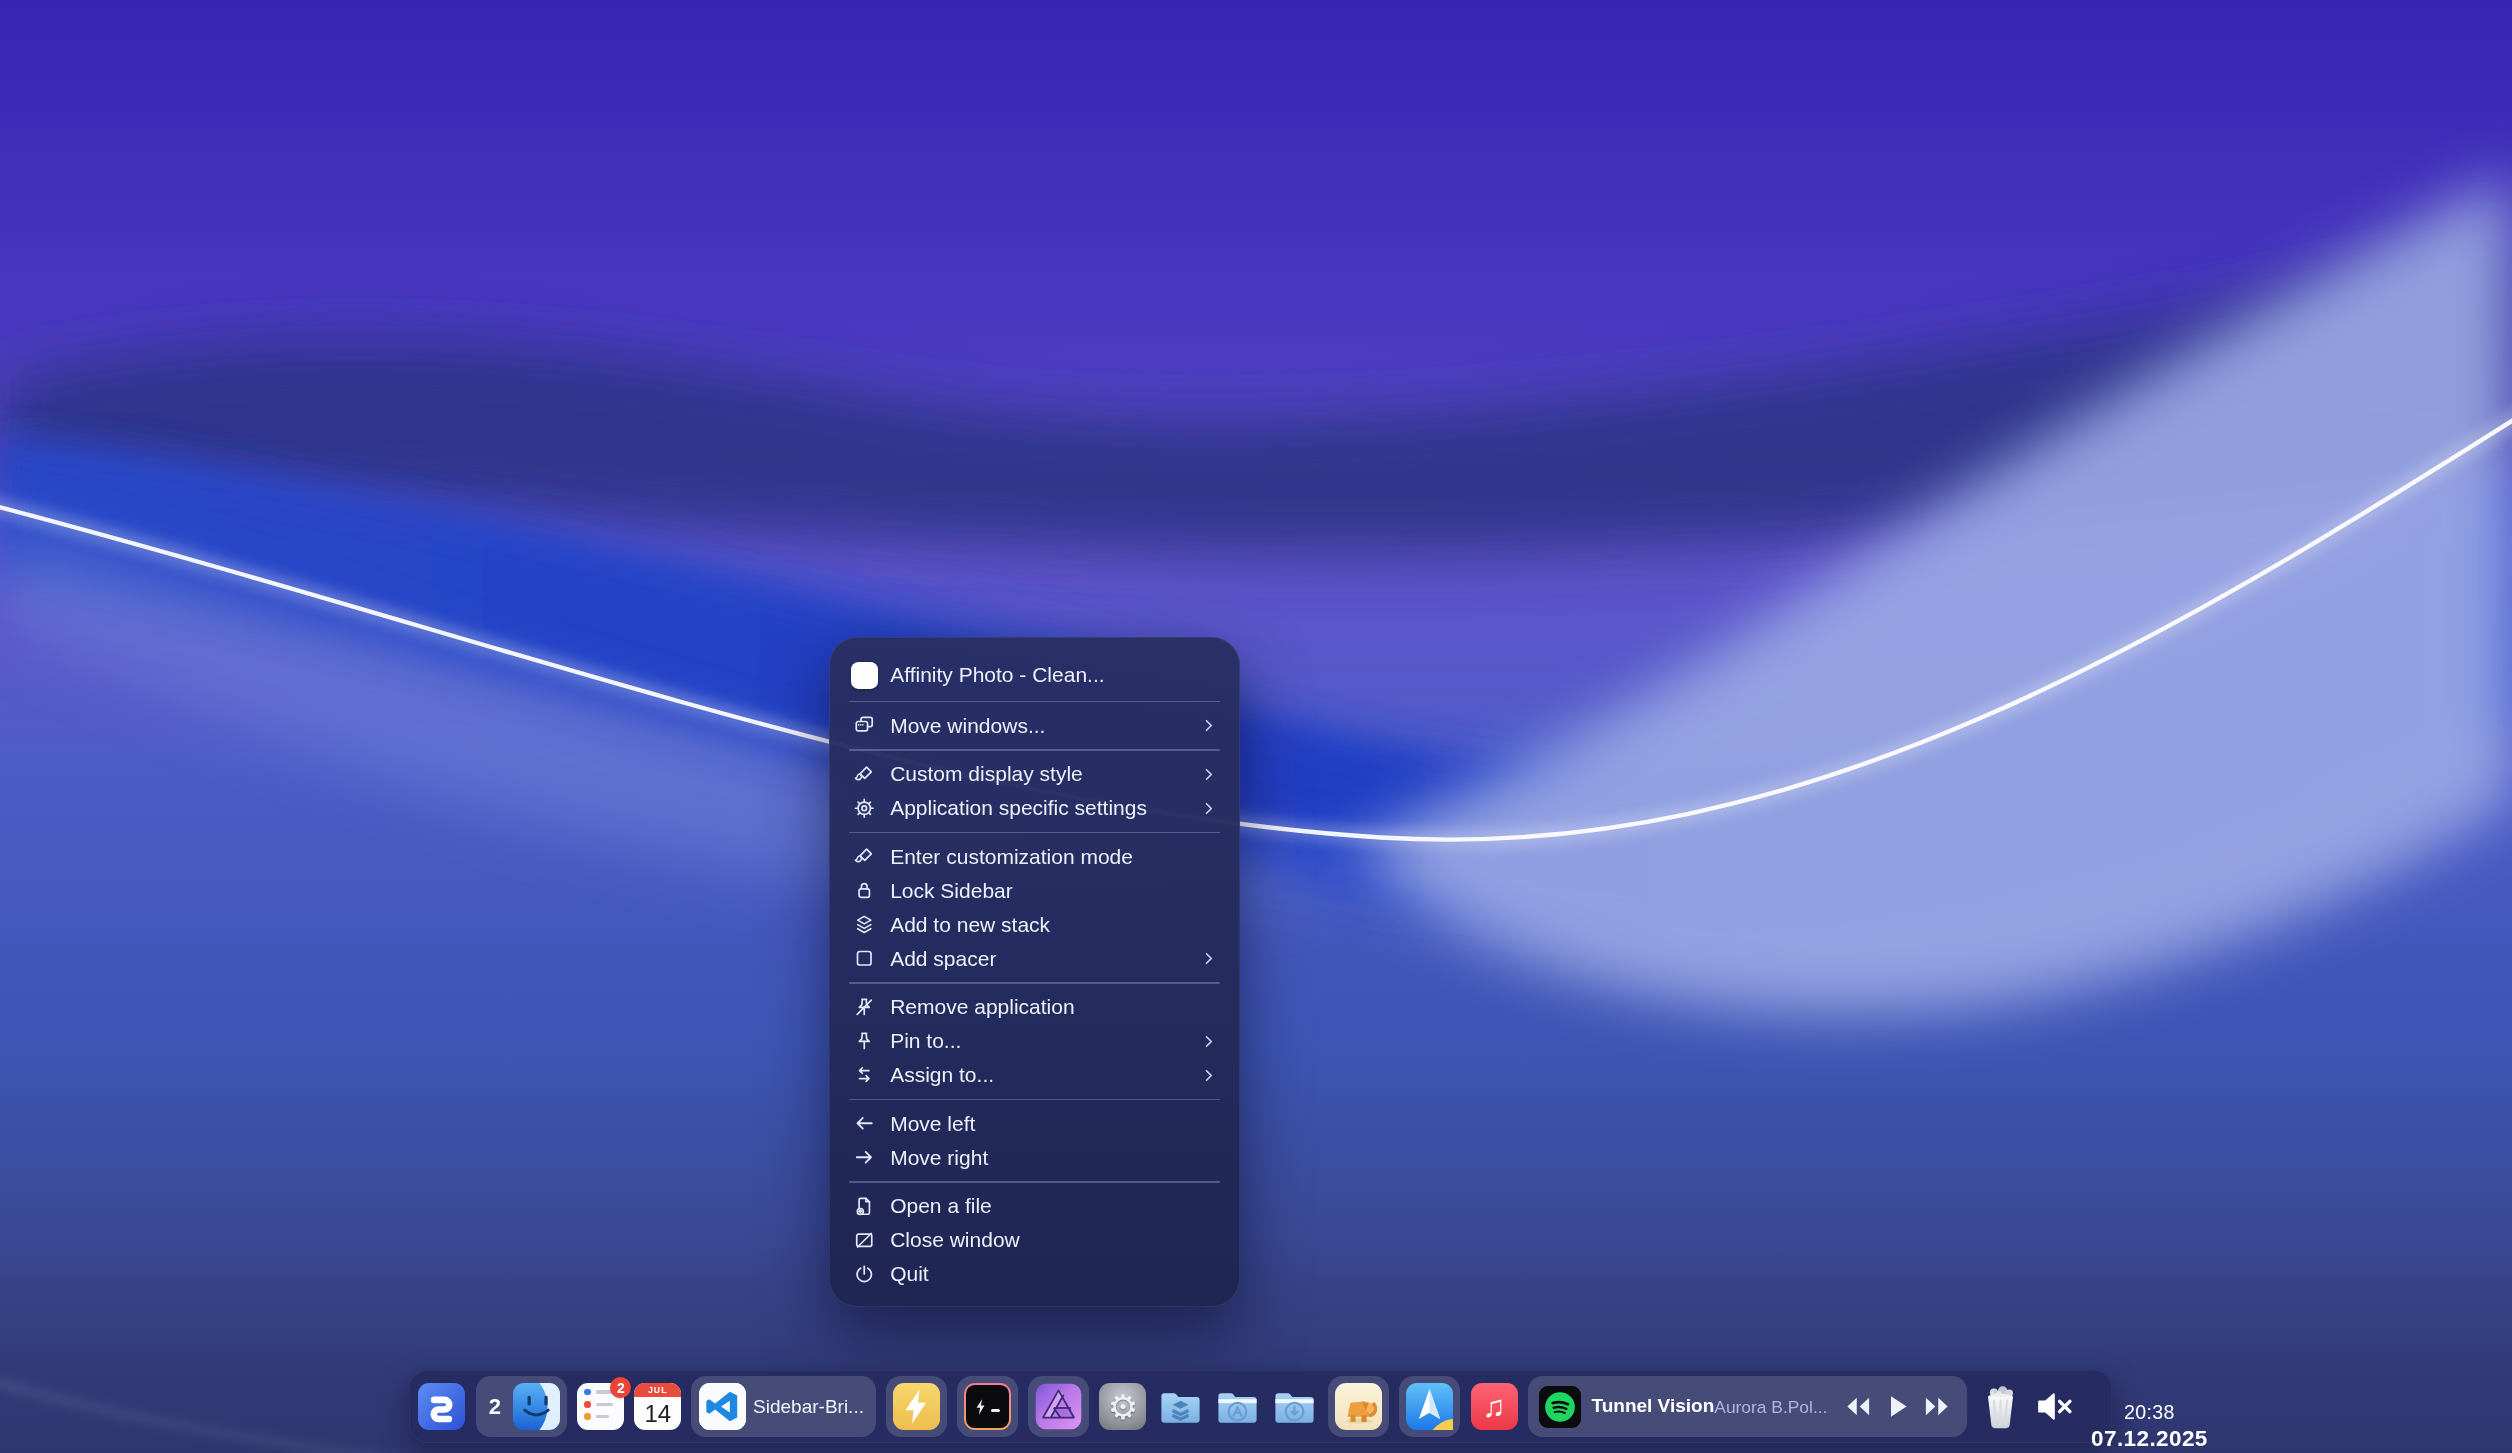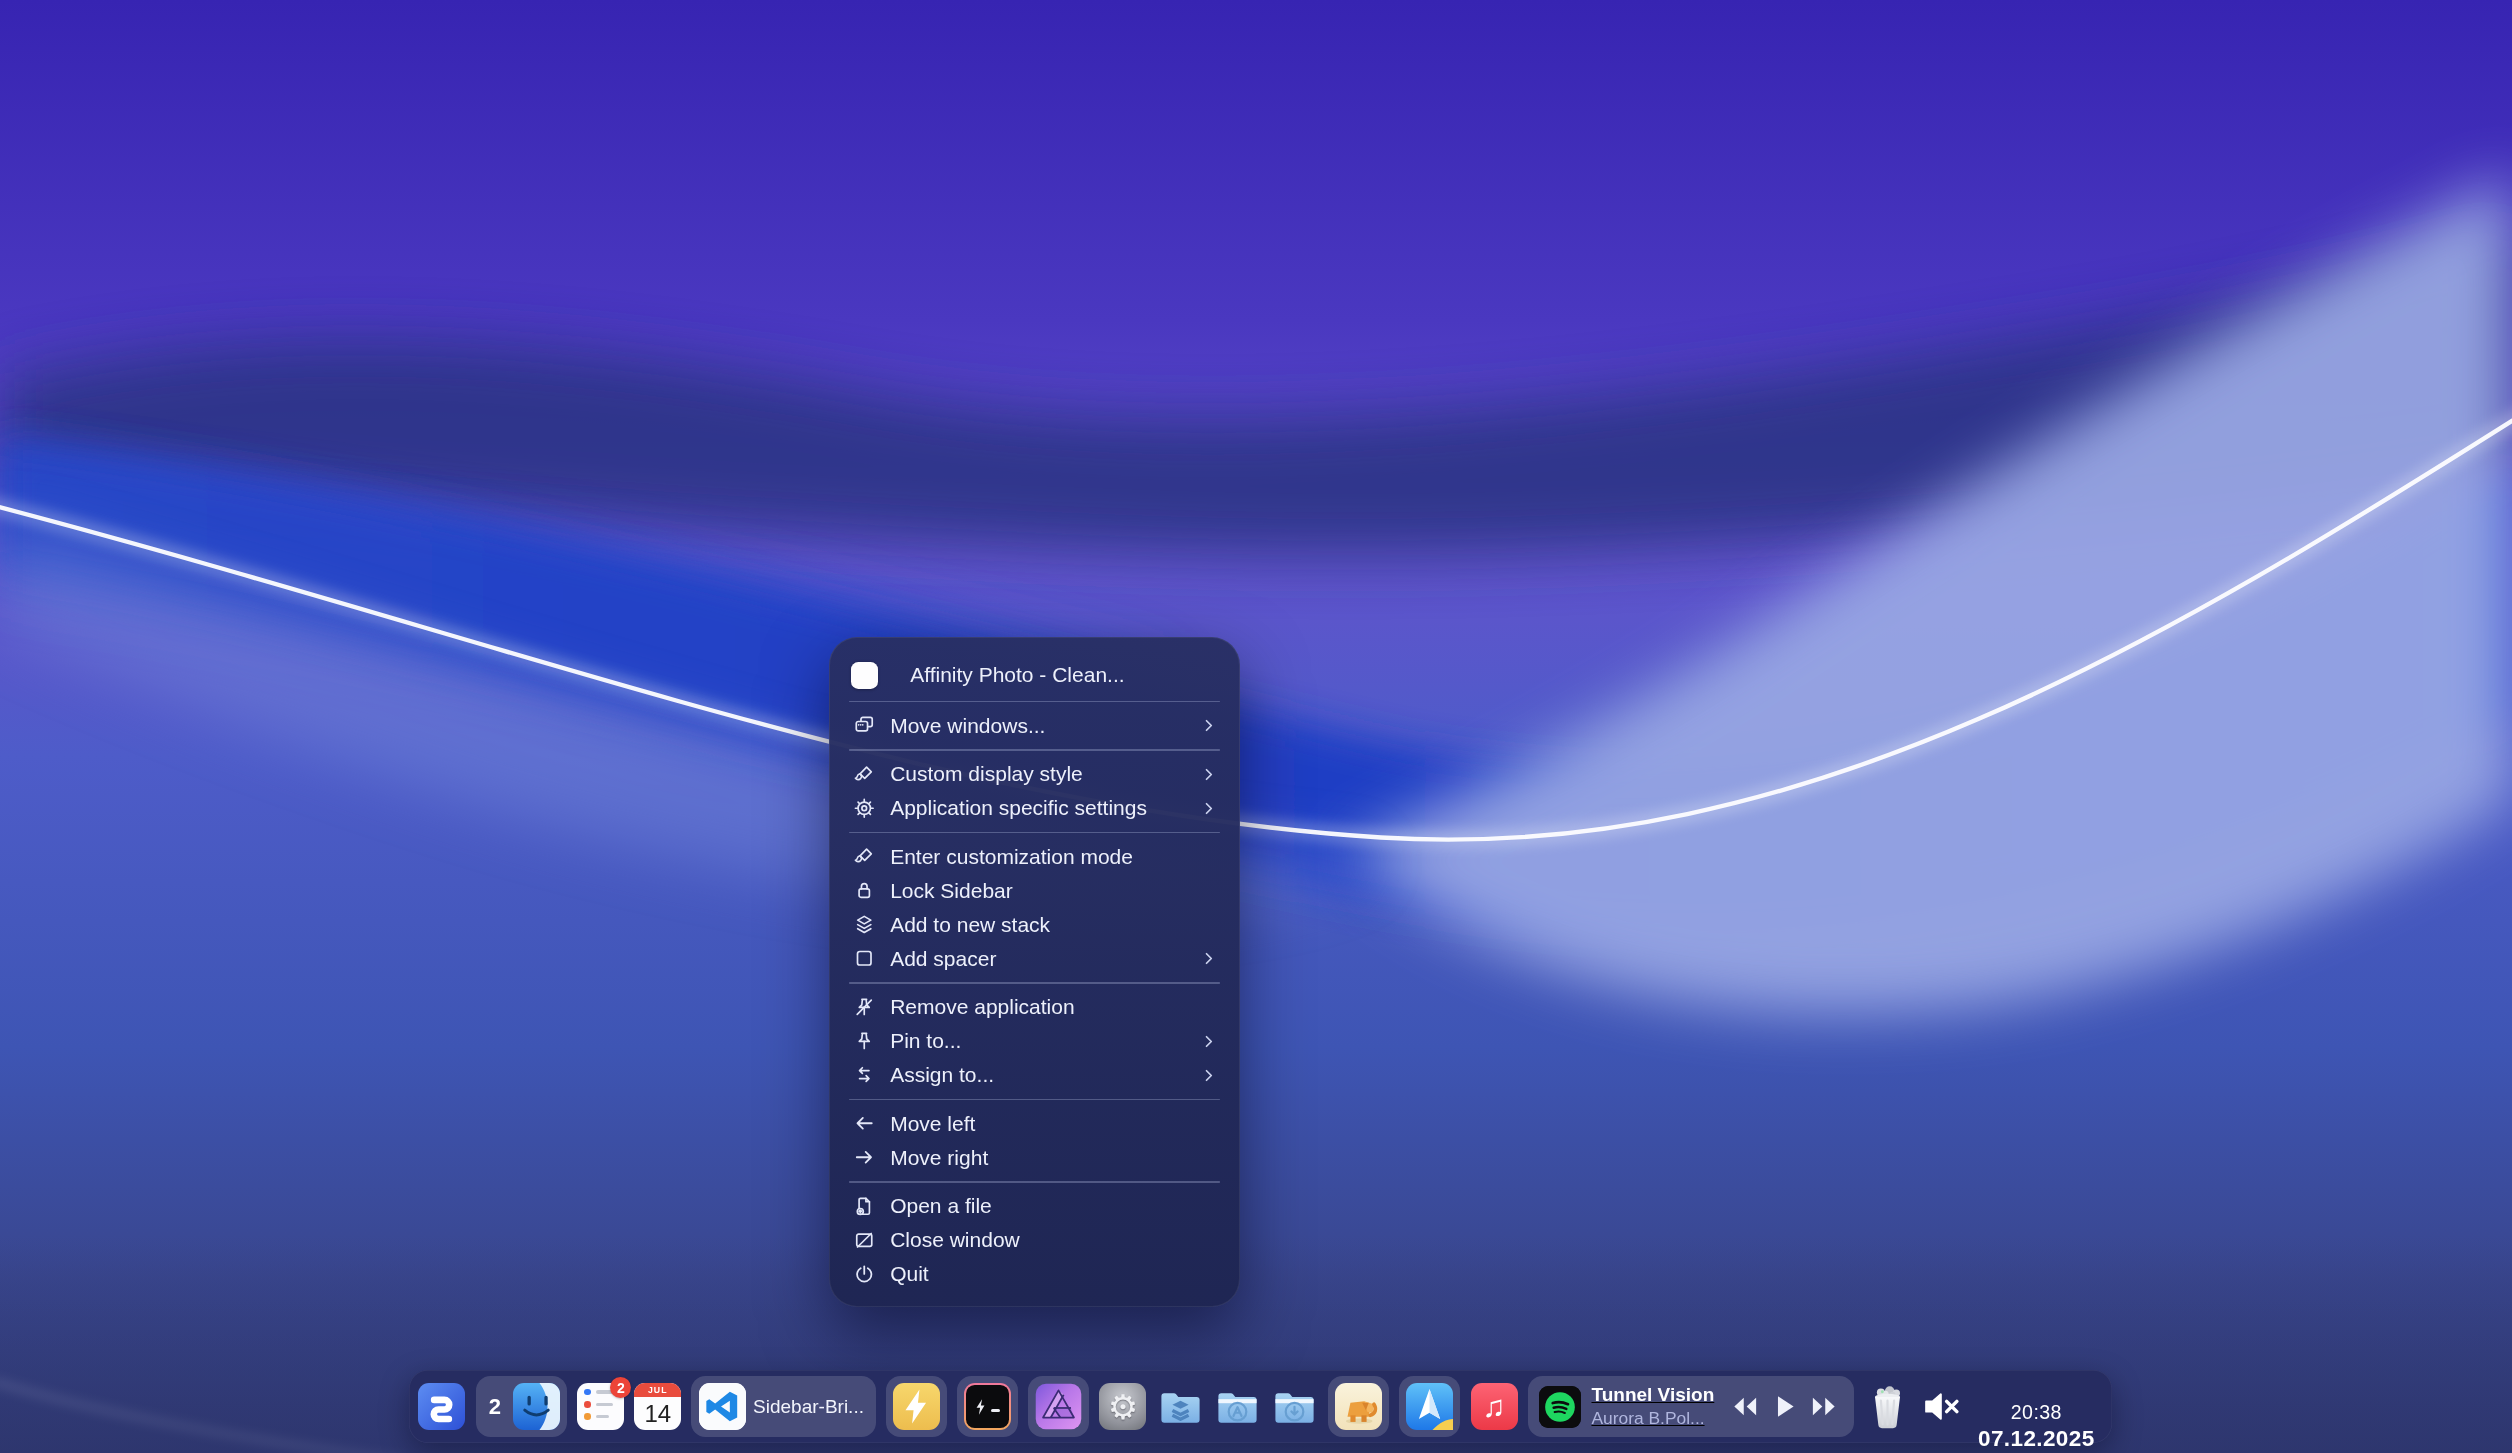--- a/index.html
+++ b/index.html
@@ -10,21 +10,21 @@
   
   .context-menu{position:absolute;left:829px;top:637px;width:411px;box-sizing:border-box;
     border-radius:28px;padding:19px 17.4px 16px;
     background:linear-gradient(180deg,rgba(40,47,100,.97),rgba(30,37,82,.97));
     box-shadow:0 25px 65px rgba(0,0,25,.5),inset 0 0 0 1.1px rgba(255,255,255,.07);}
   .menu-header{display:flex;align-items:center;gap:16px;padding:1.5px 4.4px 7.3px;}
   .menu-app-icon{width:45px;height:45px;flex:none;}
   .menu-title{font-size:22.5px;font-weight:bold;color:#F6F7FD;letter-spacing:0.2px;}
   .menu-row{display:flex;align-items:center;height:34px;padding:0 4.4px;border-radius:7.3px;
     color:#EDF0FB;font-size:21px;cursor:default;}
-  .menu-row.clean{height:38px;gap:20px;}
+  .menu-row.clean{height:38px;}
   .mico{width:27px;flex:none;display:flex;align-items:center;justify-content:center;margin-right:12.4px;}
   .mico svg{display:block;}
   .mlabel{flex:1;white-space:nowrap;}
   .chev{margin-left:8.7px;flex:none;display:flex;align-items:center;}
   .win-thumb{width:27px;height:27px;border-radius:7.3px;background:#FDFDFE;box-shadow:0 0.7px 2.9px rgba(0,0,10,.3);}
   .mdivider{height:1.5px;background:rgba(195,205,240,.30);margin:6.5px 2.9px;border-radius:0.7px;}
 
   
   .dock{position:absolute;left:409px;top:1370px;width:1703px;height:73px;box-sizing:border-box;
     border-radius:19px;background:rgba(38,43,96,.93);
@@ -60,21 +60,21 @@
     display:flex;align-items:center;justify-content:center;letter-spacing:1.1px;flex:none;}
   .cal-day{flex:1;display:flex;align-items:center;justify-content:center;font-size:24px;color:#222;}
   .vscode{background:#FAFBFD;}
   .eleph{background:linear-gradient(180deg,#FAF3DC,#F2E2BA);}
   .music{background:linear-gradient(180deg,#FD6374,#EC3947);}
   .music-glyph{font-size:30.5px;color:#fff;line-height:1;}
   .spotify{width:42px;height:42px;border-radius:9.4px;background:#0C0C0E;}
 
   
   .np{gap:10.2px;padding:0 11.6px;}
-  .np-text{display:flex;flex-direction:column;min-width:122px;text-decoration:underline;}
+  .np-text{display:flex;flex-direction:row;min-width:122px;}
   .np-title{font-size:19px;font-weight:600;color:#fff;white-space:nowrap;}
   .np-artist{font-size:17.4px;color:#B0B6DE;margin-top:2.2px;white-space:nowrap;}
   .np-controls{display:flex;align-items:center;gap:14.5px;margin-left:5.8px;padding-right:2.9px;}
   .npc{display:flex;align-items:center;justify-content:center;}
 
   .clock{display:flex;flex-direction:column;align-items:center;color:#fff;flex:none;min-width:128px;margin-top:40px;}
   .clock-time{font-size:19.6px;font-weight:500;letter-spacing:0.4px;}
   .clock-date{font-size:22.5px;font-weight:600;margin-top:1.5px;letter-spacing:0.4px;}
   .mute-wrap{width:41px;height:41px;flex:none;display:flex;align-items:center;justify-content:center;position:relative;}
 </style>

